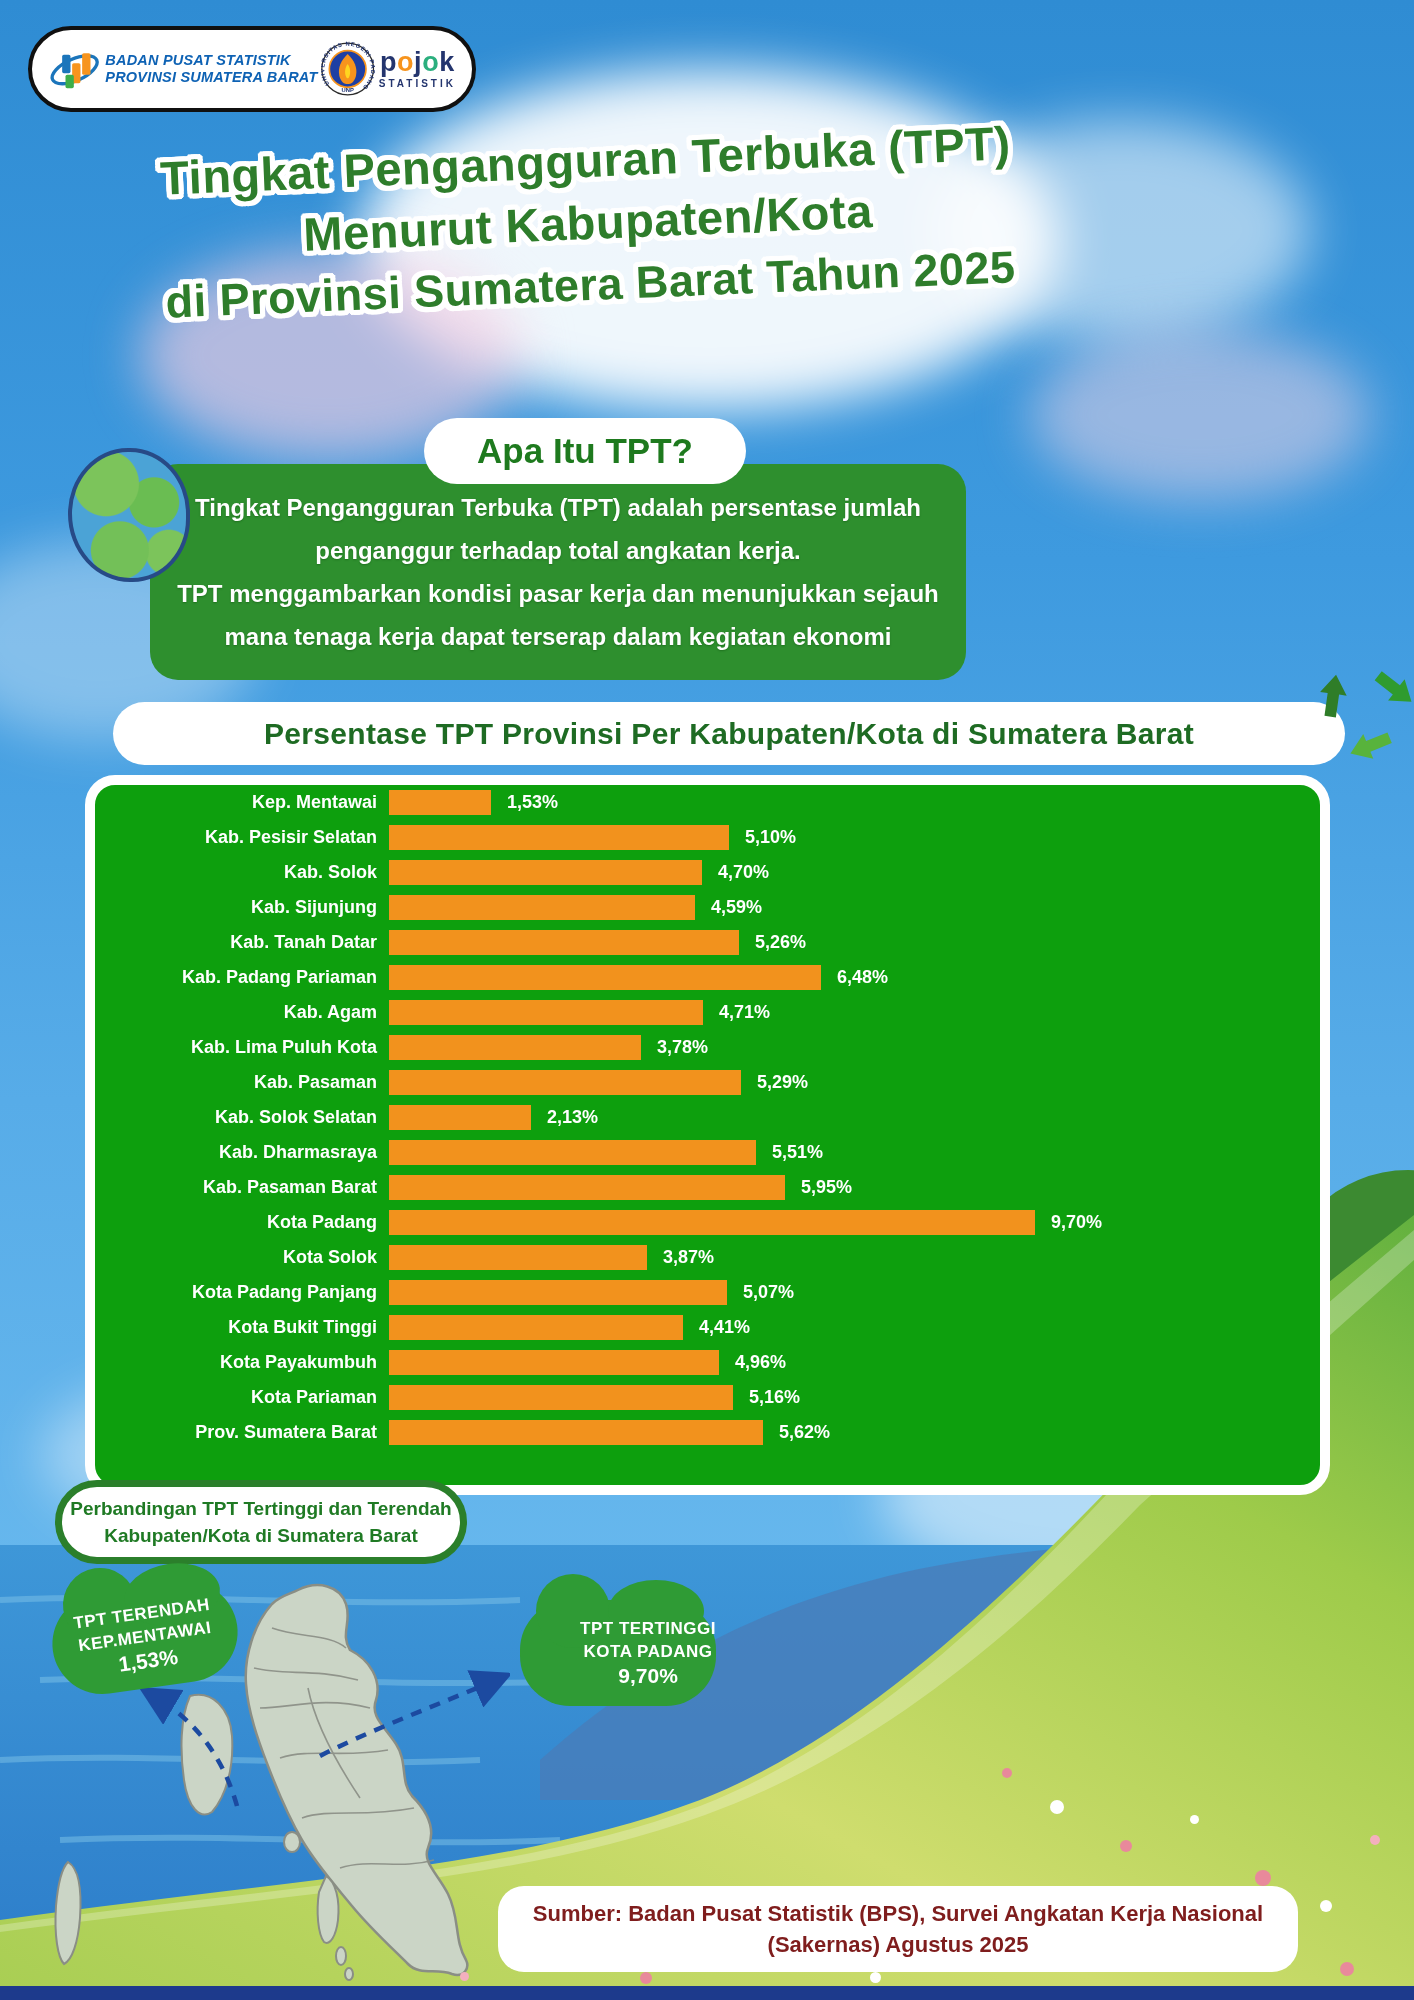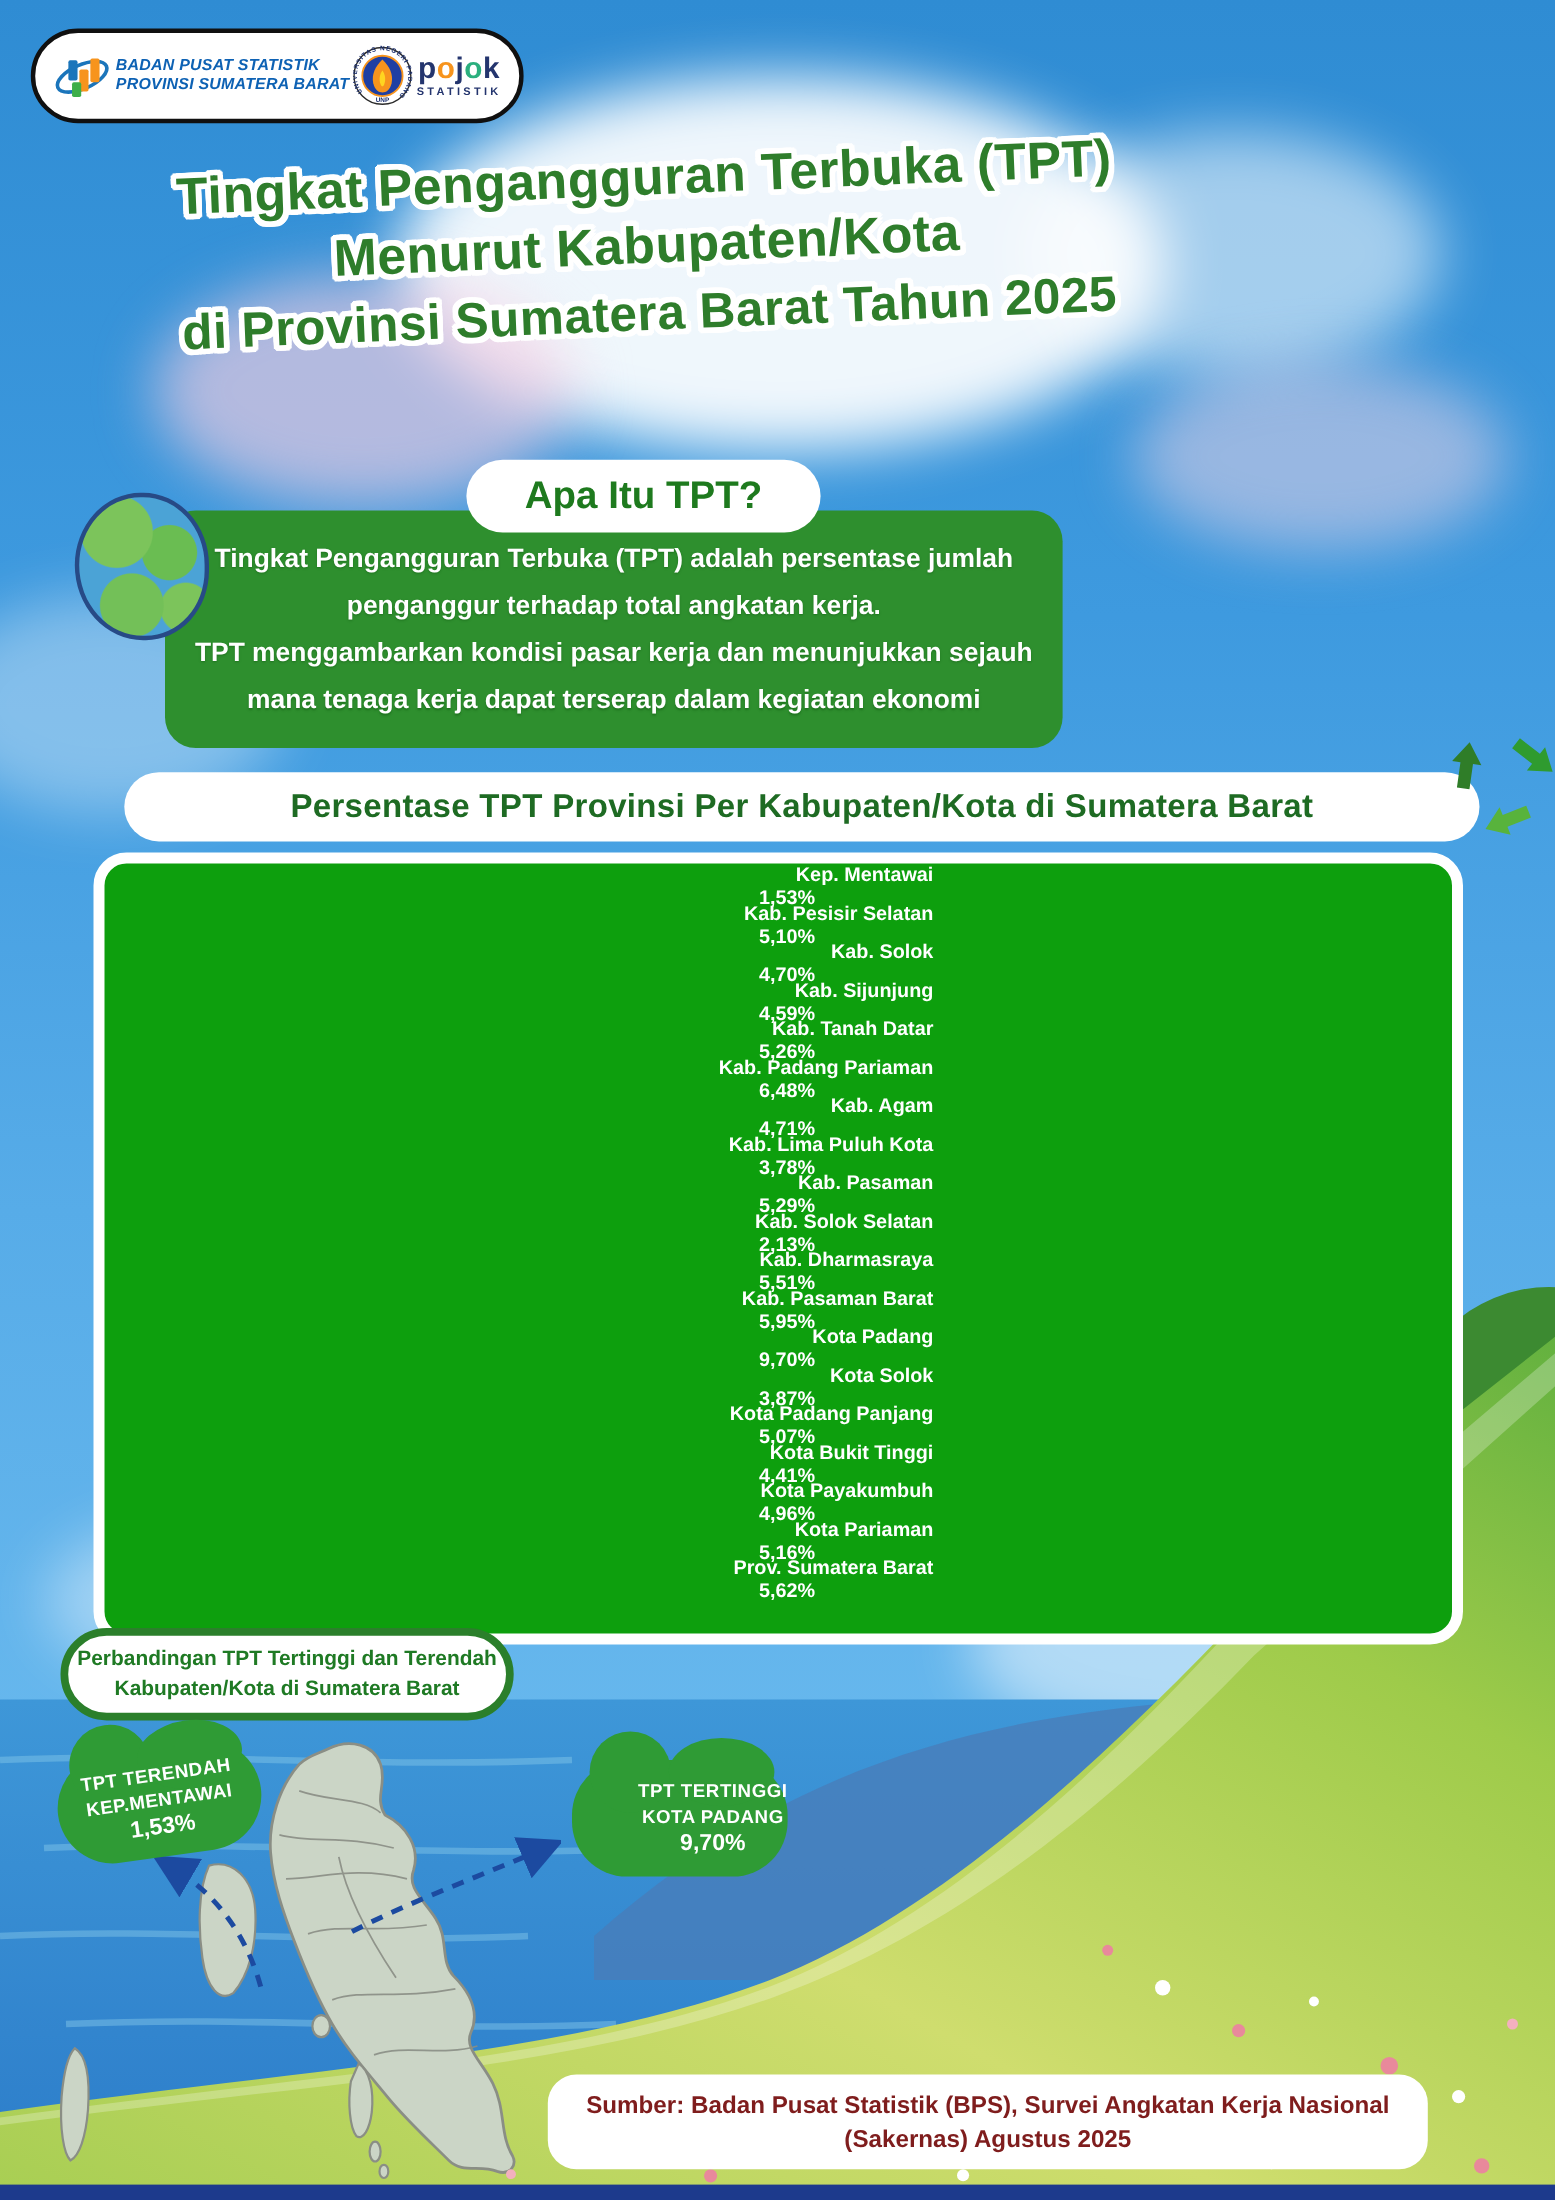--- a/index.html
+++ b/index.html
@@ -62,21 +62,21 @@
     position:absolute;left:113px;top:702px;width:1232px;height:63px;background:#fff;
     border-radius:34px;display:flex;align-items:center;justify-content:center;z-index:5;
   }
   .chart-heading-bar span{font-size:30px;font-weight:700;color:#1E6B23;letter-spacing:.3px;}
   .recycle{position:absolute;left:1318px;top:662px;width:96px;height:96px;z-index:6;transform:rotate(8deg);}
   .chart-panel{
     position:absolute;left:85px;top:775px;width:1245px;height:720px;box-sizing:border-box;
     background:#0D9F0D;border:10px solid #fff;border-radius:30px;z-index:5;
   }
   .chart-rows{width:100%;height:100%;display:flex;flex-direction:column;}
-  .chart-row{height:35px;display:flex;align-items:center;flex-direction:column;}
+  .chart-row{height:35px;display:flex;align-items:center;}
   .bar-label{width:282px;text-align:right;color:#fff;font-weight:700;font-size:18px;white-space:nowrap;}
   .bar{height:25px;margin-left:12px;background:#F2921D;}
   .bar-value{margin-left:16px;color:#fff;font-weight:700;font-size:18px;white-space:nowrap;}
   
   .cmp-pill{
     position:absolute;left:55px;top:1480px;width:412px;height:84px;background:#fff;box-sizing:border-box;
     border:7px solid #2B7F2B;border-radius:44px;display:flex;flex-direction:column;
     align-items:center;justify-content:center;z-index:7;
   }
   .cmp-pill div{font-size:19px;font-weight:700;color:#1F7A24;line-height:27px;white-space:nowrap;}

